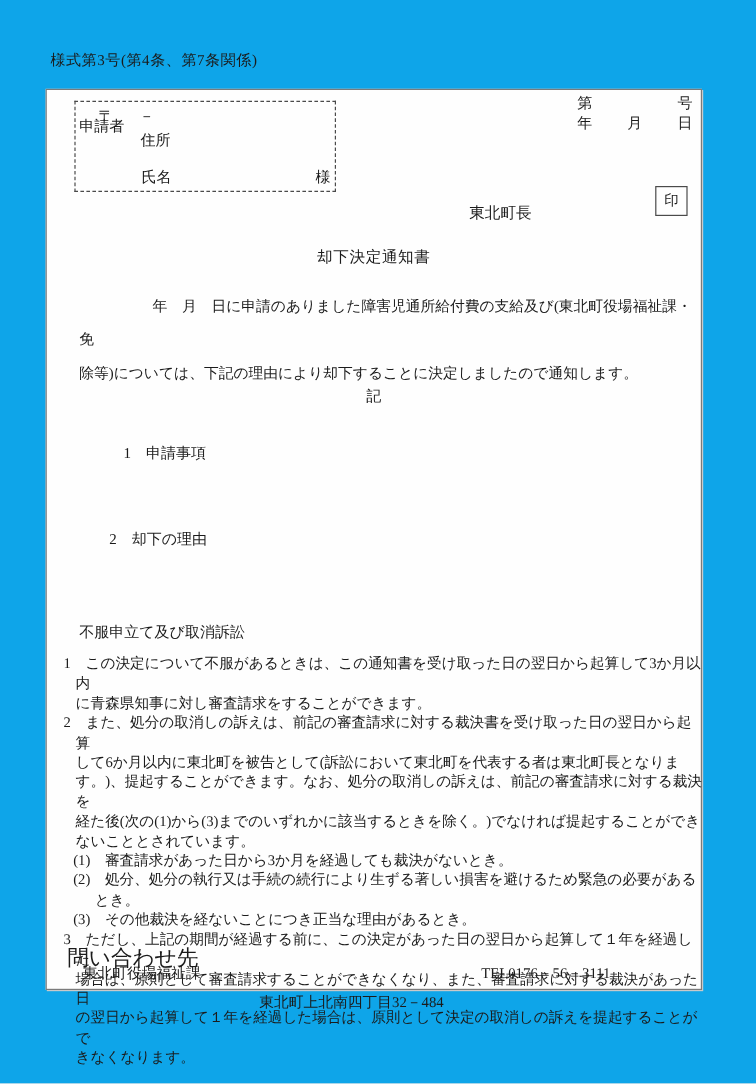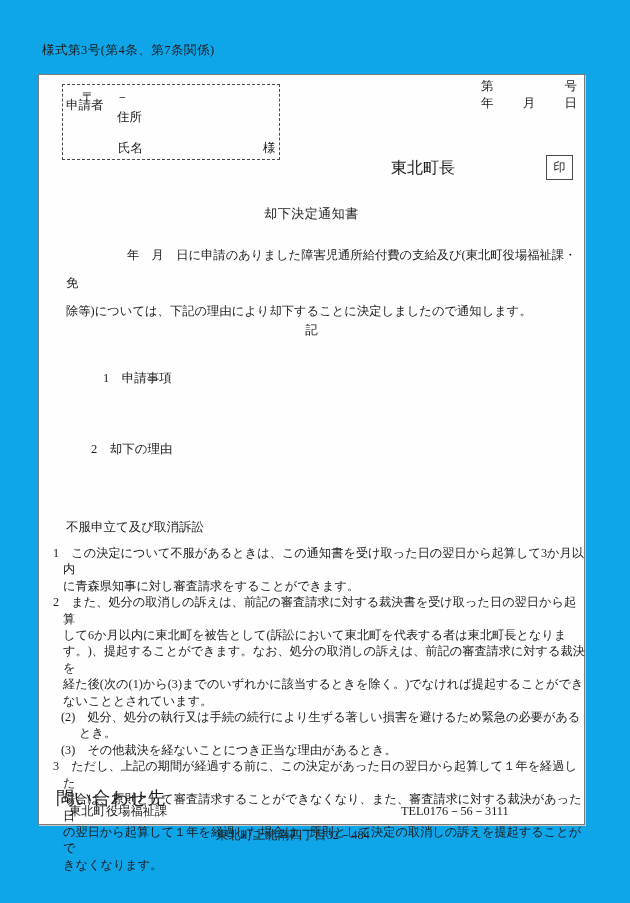--- a/index.html
+++ b/index.html
@@ -21,21 +21,21 @@
   .postal-mark{left:19px;top:4px;}
   .postal-dash{left:53px;top:4px;}
   .applicant-label{left:3px;top:12px;}
   .address-label{left:54px;top:24px;}
   .name-label{left:55px;top:55px;}
   .honorific{left:200px;top:55px;}
   
   .doc-no{position:absolute;left:442px;top:3px;width:96px;font-size:12.5px;}
   .dn-row{display:flex;justify-content:space-between;line-height:17px;}
   
-  .mayor{position:absolute;left:352px;top:83px;font-size:16px;}
+  .mayor{position:absolute;left:352px;top:94px;font-size:13px;}
   .seal-box{
     position:absolute;left:507px;top:80px;width:27px;height:25px;
     border:1px solid #4a4a4a;display:flex;align-items:center;justify-content:center;
     font-size:12px;
   }
   
   .doc-title{position:absolute;left:0;top:130px;width:100%;text-align:center;font-size:13px;letter-spacing:.5px;}
   .body-par{
     position:absolute;left:27px;top:166px;width:518px;
     font-size:12.3px;line-height:28px;text-indent:61px;white-space:pre-line;
@@ -106,20 +106,21 @@
     <div class="appeal-heading">不服申立て及び取消訴訟</div>
 
     <div class="appeal-list">
       <p class="main">1　この決定について不服があるときは、この通知書を受け取った日の翌日から起算して3か月以内
 に青森県知事に対し審査請求をすることができます。</p>
       <p class="main">2　また、処分の取消しの訴えは、前記の審査請求に対する裁決書を受け取った日の翌日から起算
 して6か月以内に東北町を被告として(訴訟において東北町を代表する者は東北町長となりま
 す。)、提起することができます。なお、処分の取消しの訴えは、前記の審査請求に対する裁決を
 経た後(次の(1)から(3)までのいずれかに該当するときを除く。)でなければ提起することができ
 ないこととされています。</p>
+      <p class="sub">(1)　審査請求があった日から3か月を経過しても裁決がないとき。</p>
       <p class="sub">(2)　処分、処分の執行又は手続の続行により生ずる著しい損害を避けるため緊急の必要がある
 とき。</p>
       <p class="sub">(3)　その他裁決を経ないことにつき正当な理由があるとき。</p>
       <p class="main">3　ただし、上記の期間が経過する前に、この決定があった日の翌日から起算して１年を経過した
 場合は、原則として審査請求することができなくなり、また、審査請求に対する裁決があった日
 の翌日から起算して１年を経過した場合は、原則として決定の取消しの訴えを提起することがで
 きなくなります。</p>
     </div>
 
     <div class="inquiry-heading">問い合わせ先</div>

